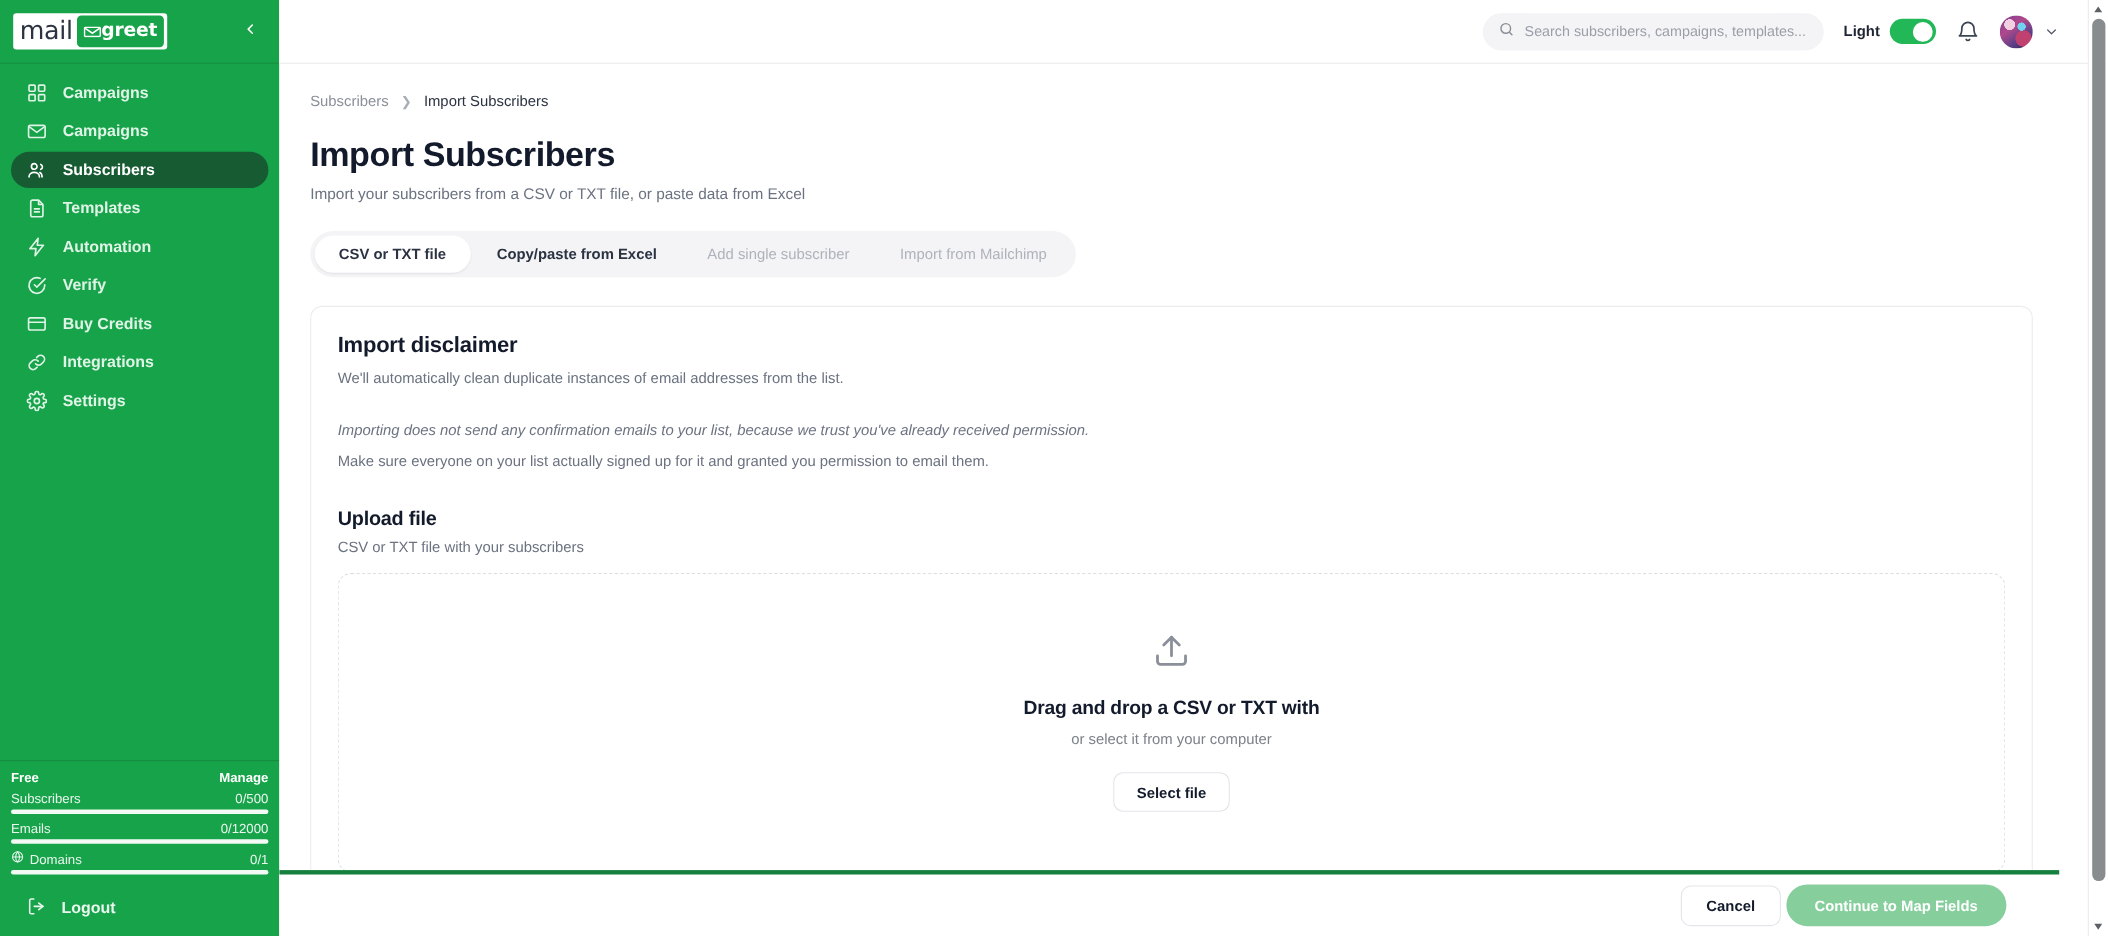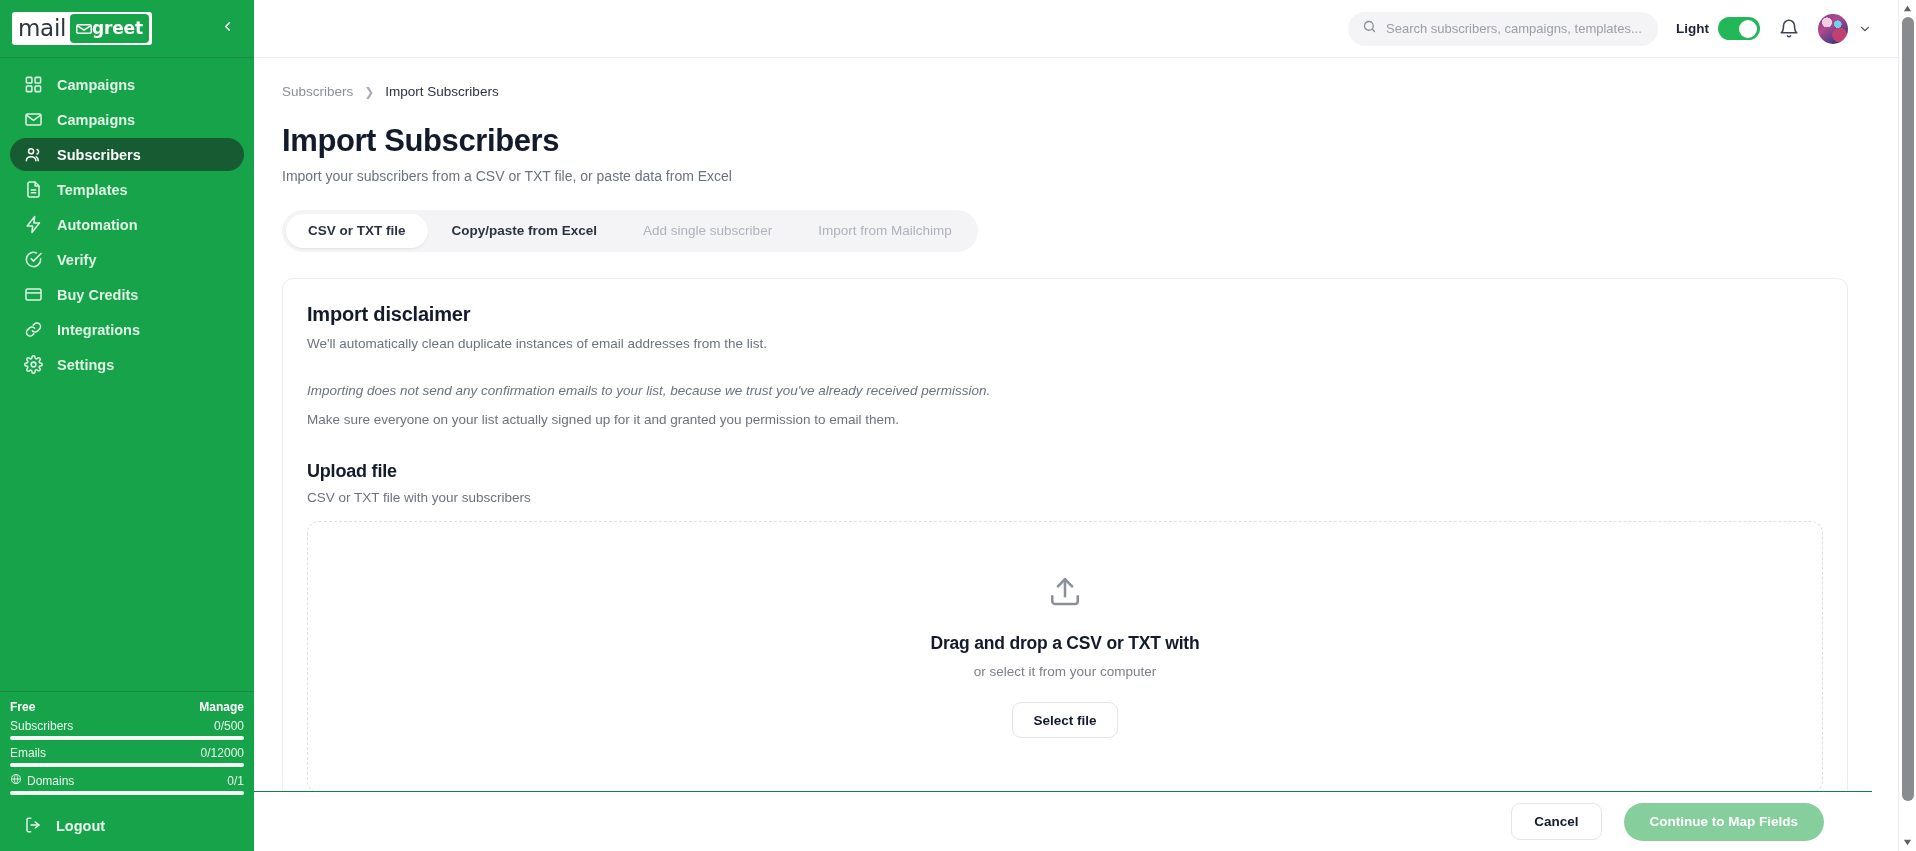--- a/index.html
+++ b/index.html
@@ -195,23 +195,23 @@
   .select-file {
     margin-top: 23px; border: 1px solid #e3e5e9; background: #ffffff;
     border-radius: 9px; padding: 0 20px; height: 36px;
     font-size: 13.5px; font-weight: 700; color: #121a2b;
     font-family: "Liberation Sans", sans-serif; cursor: pointer;
   }
 
   .footer-bar {
     position: absolute; left: 0; right: 44px; bottom: 0;
     height: 60px; background: #ffffff;
-    border-top: 1px solid #15803d;
+    border-top: 4px solid #15803d;
     display: flex; align-items: center; justify-content: flex-end;
-    gap: 22px; padding-right: 48px;
+    gap: 5px; padding-right: 48px;
   }
   .btn-cancel {
     border: 1px solid #e3e5e9; background: #ffffff; border-radius: 9px;
     height: 37px; padding: 0 22px; font-size: 13.5px; font-weight: 700;
     color: #121a2b; cursor: pointer; font-family: "Liberation Sans", sans-serif;
   }
   .btn-primary {
     border: 0; background: #86cf9d; border-radius: 19px;
     height: 38px; padding: 0 26px; font-size: 13.5px; font-weight: 700;
     color: #ffffff; cursor: default; font-family: "Liberation Sans", sans-serif;

